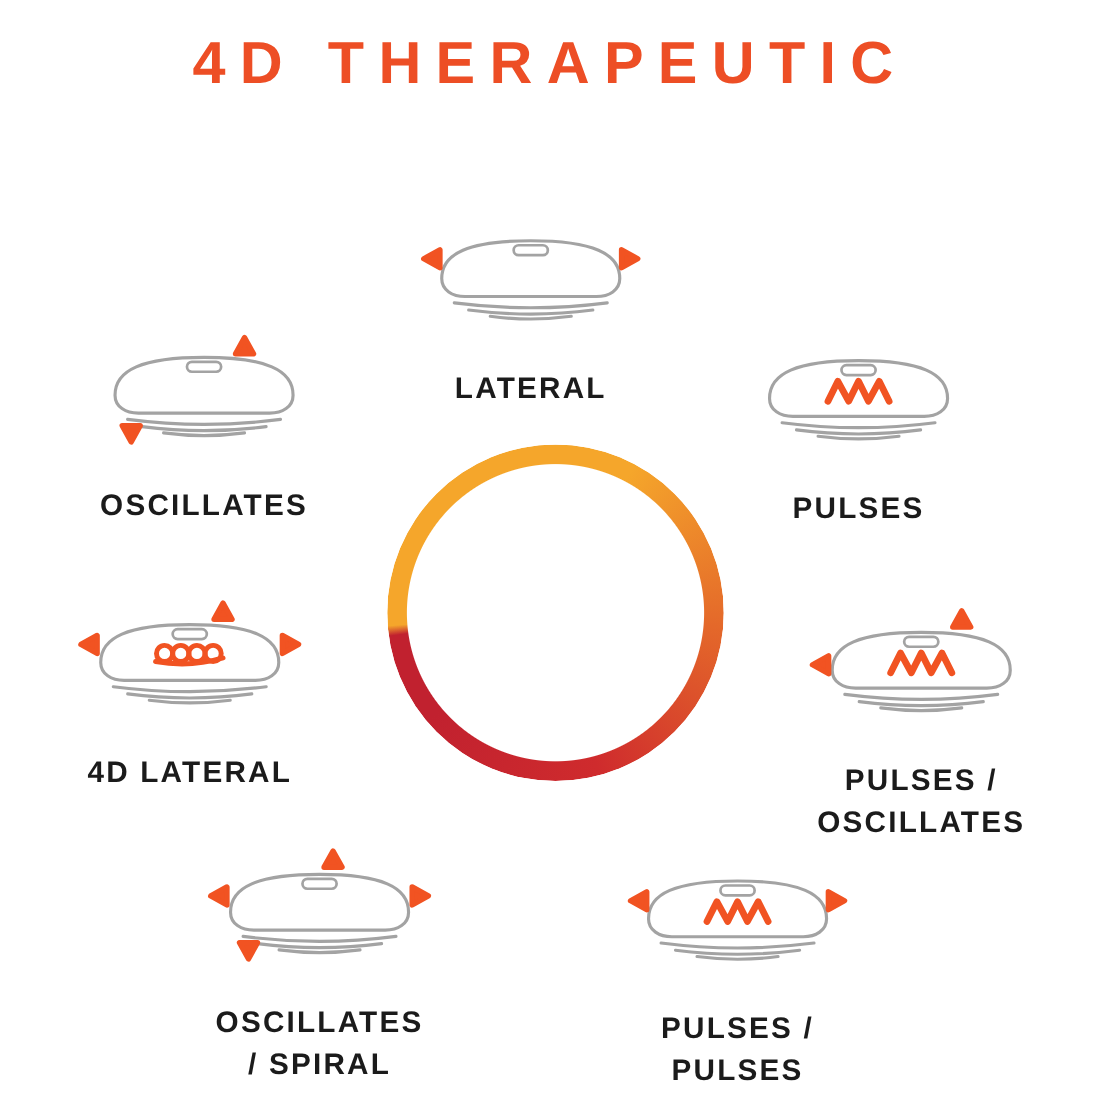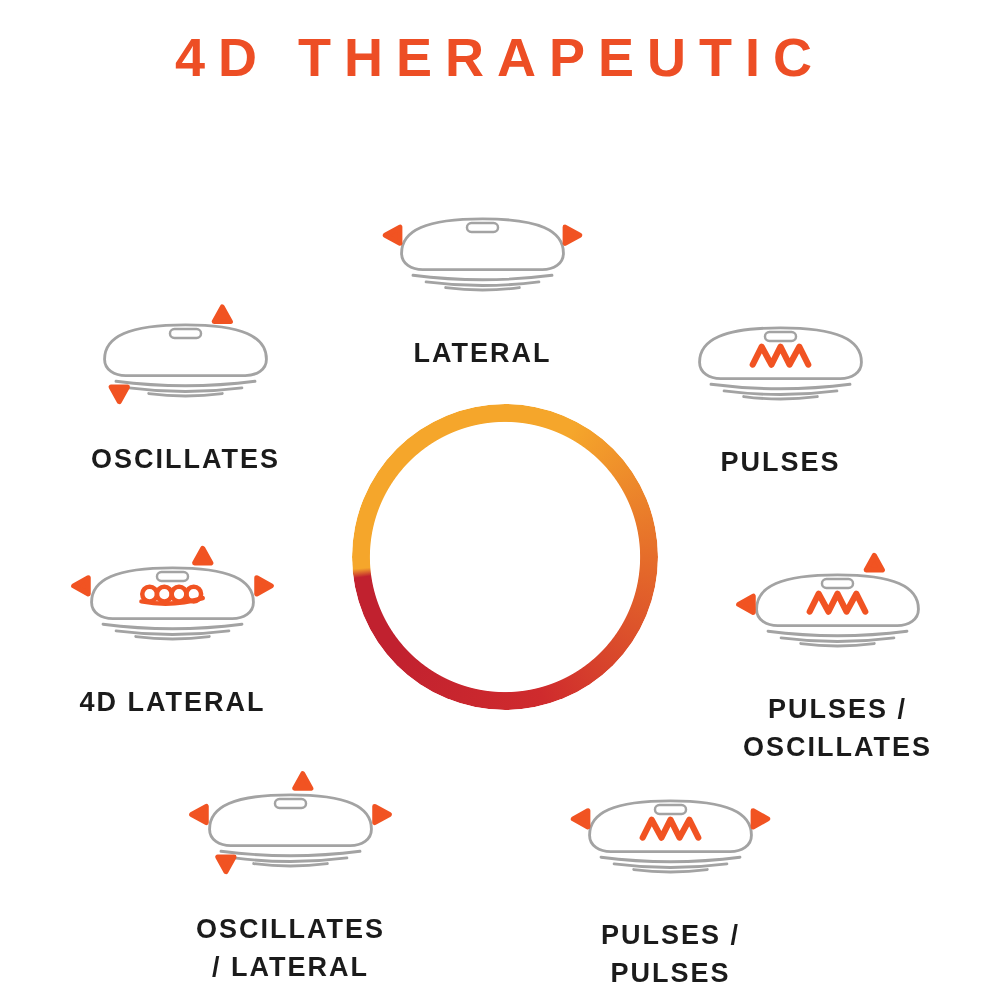--- a/index.html
+++ b/index.html
@@ -136,21 +136,21 @@
   <div class="device" style="left:188px;top:772px">
     <svg class="dev" viewBox="-10 0 250 126">
       <use href="#dev-body" class="body"></use>
       <use href="#tri" class="accent" transform="translate(130,12)"></use>
       <use href="#tri" class="accent" transform="translate(4,52) rotate(-90)"></use>
       <use href="#tri" class="accent" transform="translate(226,52) rotate(90)"></use>
       <use href="#tri" class="accent" transform="translate(36,112) rotate(180)"></use>
     </svg>
     <div class="label">
       <div>OSCILLATES</div>
-      <div>/ LATERAL</div>
+      <div>/ SPIRAL</div>
     </div>
   </div>
 
   <div class="device" style="left:568px;top:778px">
     <svg class="dev" viewBox="-10 0 250 126">
       <use href="#dev-body" class="body"></use>
       <use href="#zigzag" class="accent" transform="translate(115,62)"></use>
       <use href="#tri" class="accent" transform="translate(6,50) rotate(-90)"></use>
       <use href="#tri" class="accent" transform="translate(224,50) rotate(90)"></use>
     </svg>

